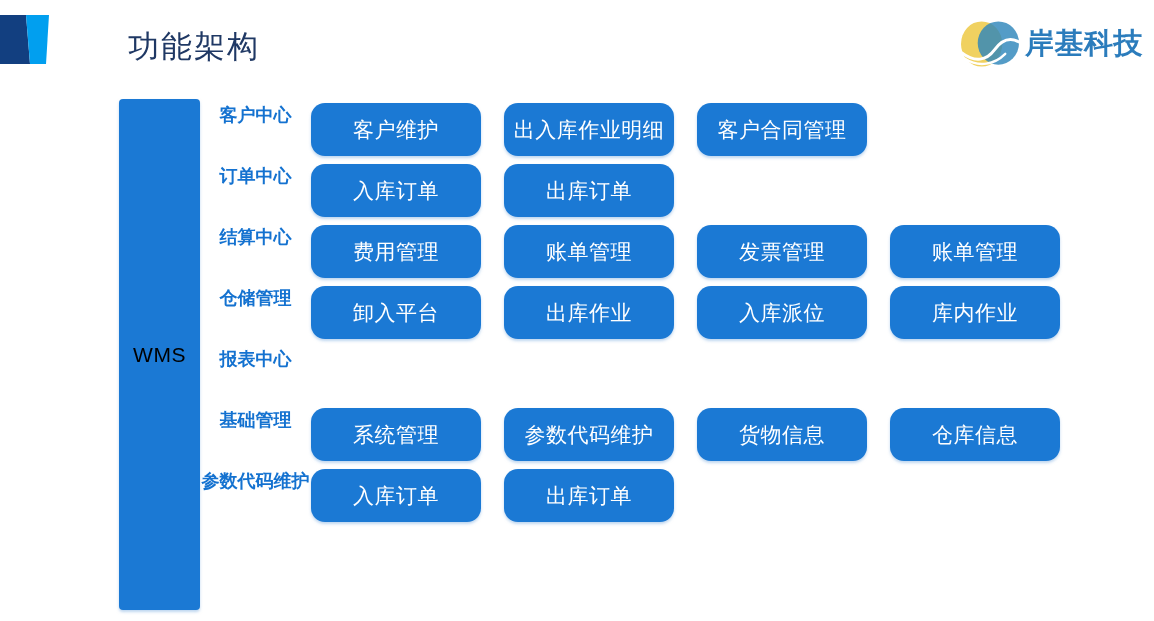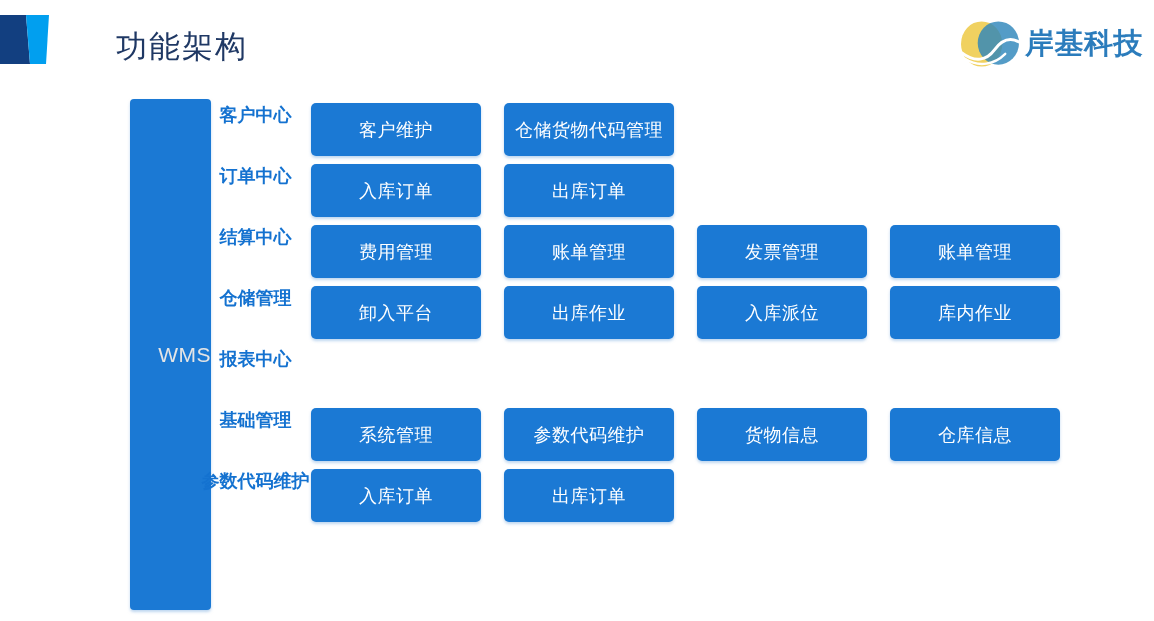--- a/index.html
+++ b/index.html
@@ -13,58 +13,57 @@
     --logo-blue:#2e86bb;
   }
   html,body{margin:0;padding:0;}
   body{
     width:1154px;height:621px;position:relative;overflow:hidden;
     background:#ffffff;
     font-family:"Liberation Sans","DejaVu Sans",sans-serif;
   }
   .deco{position:absolute;left:0;top:13px;}
   .page-title{
-    position:absolute;left:116px;top:26px;
+    position:absolute;left:128px;top:26px;
     font-size:31px;font-weight:500;letter-spacing:2px;
     color:var(--title-navy);white-space:nowrap;text-align:right;
   }
   .logo{
     position:absolute;left:961px;top:19px;height:50px;
     display:flex;align-items:center;
   }
   .logo-text{
     font-size:29px;font-weight:800;letter-spacing:0.5px;
     color:var(--logo-text);margin-left:5px;white-space:nowrap;
   }
   .wms-bar{
     position:absolute;left:119px;top:99px;width:81px;height:511px;
     background:var(--box-blue);border-radius:4px;
-    display:flex;align-items:center;justify-content:flex-end;
-    color:#e5e5e5;font-size:21px;letter-spacing:0.5px;
+    display:flex;align-items:center;justify-content:center;
+    color:#000000;font-size:21px;letter-spacing:0.5px;
     box-shadow:0 2px 3px rgba(137,180,226,0.55);
-    margin-left:11px;
   }
   .rows{
     position:absolute;left:200px;top:103px;
     display:flex;flex-direction:column;
   }
   .row{
     display:flex;align-items:flex-start;height:39px;margin-bottom:22px;
   }
   .row-label{
     width:111px;flex:0 0 111px;
     display:flex;align-items:center;justify-content:center;
     font-weight:700;font-size:18px;color:var(--label-blue);
     white-space:nowrap;
   }
   .boxes{display:flex;gap:23px;}
   .box{
     width:170px;height:53px;flex:0 0 170px;
-    background:var(--box-blue);border-radius:5px;
-    color:#ffffff;font-size:18px;letter-spacing:0.5px;
+    background:var(--box-blue);border-radius:14px;
+    color:#ffffff;font-size:21px;letter-spacing:0.5px;
     display:flex;align-items:center;justify-content:center;
     box-shadow:0 2px 3px rgba(137,180,226,0.55);
     white-space:nowrap;
   }
 </style>
 </head>
 <body>
 
 <svg class="deco" width="60" height="56" viewBox="0 0 60 56">
   <polygon points="0,2 26,2 30,51 0,51" fill="var(--deco-dark)"></polygon>
@@ -85,21 +84,22 @@
 
 <div class="wms-bar">
   <span>WMS</span>
 </div>
 
 <div class="rows" id="rows">
     <div class="row">
       <div class="row-label">客户中心</div>
       <div class="boxes">
         <div class="box">客户维护</div>
-        <div class="box">仓储货物代码管理</div>
+        <div class="box">出入库作业明细</div>
+        <div class="box">客户合同管理</div>
       </div>
     </div>
     <div class="row">
       <div class="row-label">订单中心</div>
       <div class="boxes">
         <div class="box">入库订单</div>
         <div class="box">出库订单</div>
       </div>
     </div>
     <div class="row">

